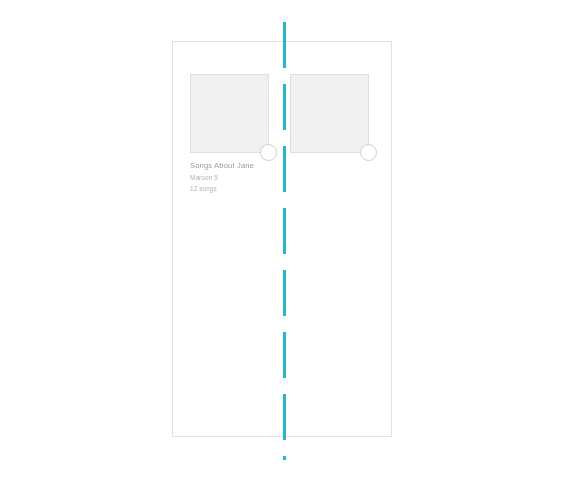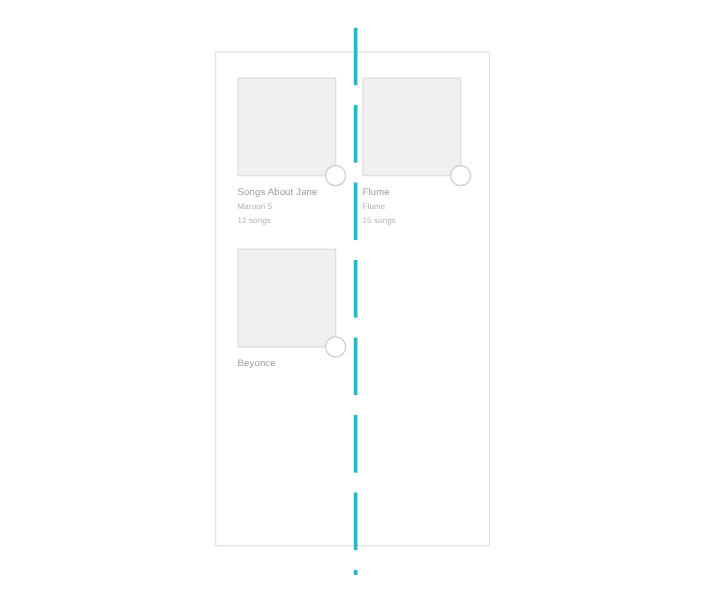--- a/index.html
+++ b/index.html
@@ -32,21 +32,21 @@
     width: 220px;
     height: 396px;
     box-sizing: border-box;
     border: 1px solid #e2e2e2;
     background: #ffffff;
     overflow: hidden;
   }
 
   .grid-inner {
     position: absolute;
-    left: 0; top: 0;
+    left: 0; top: 12px;
     width: 100%;
     padding: 20px 17px 0 17px;
     box-sizing: border-box;
     display: flex;
     flex-wrap: wrap;
     column-gap: 21px;
     row-gap: 19px;
   }
 
   
@@ -152,39 +152,23 @@
           <div class="album-count">12 songs</div>
         </div>
       </div>
 
 
       <div class="album-card">
         <div class="album-art-wrap">
           <div class="album-art"></div>
           <div class="album-fab"></div>
         </div>
-        <div class="album-meta">
-          <div class="album-title">Flume</div>
-          <div class="album-artist">Flume</div>
-          <div class="album-count">15 songs</div>
-        </div>
       </div>
 
 
-      <div class="album-card">
-        <div class="album-art-wrap">
-          <div class="album-art"></div>
-          <div class="album-fab"></div>
-        </div>
-        <div class="album-meta">
-          <div class="album-title">Beyonce</div>
-
-          <div class="album-count"></div>
-        </div>
-      </div>
 
 
     </div>
   </div>
 
   <div class="guide-line"></div>
 
 </div>
 
 </body></html>

